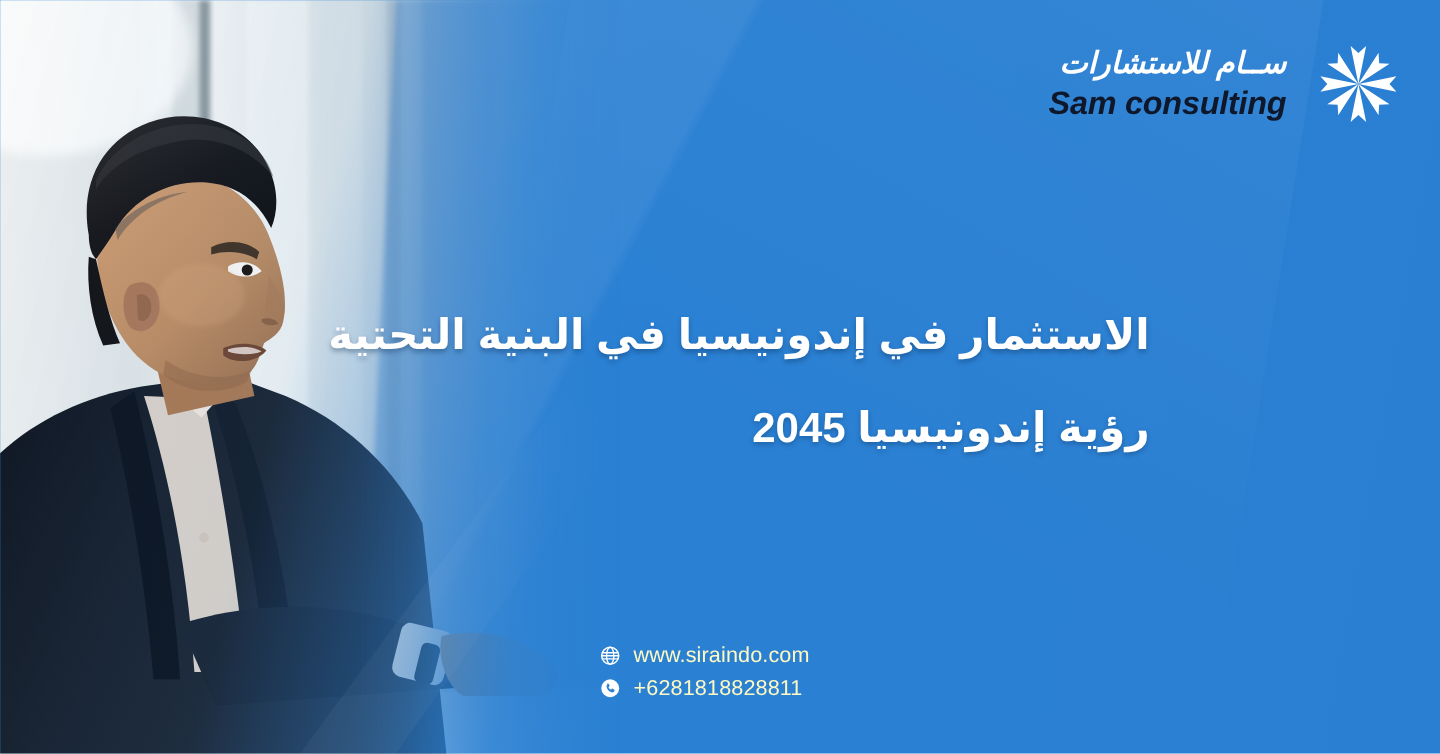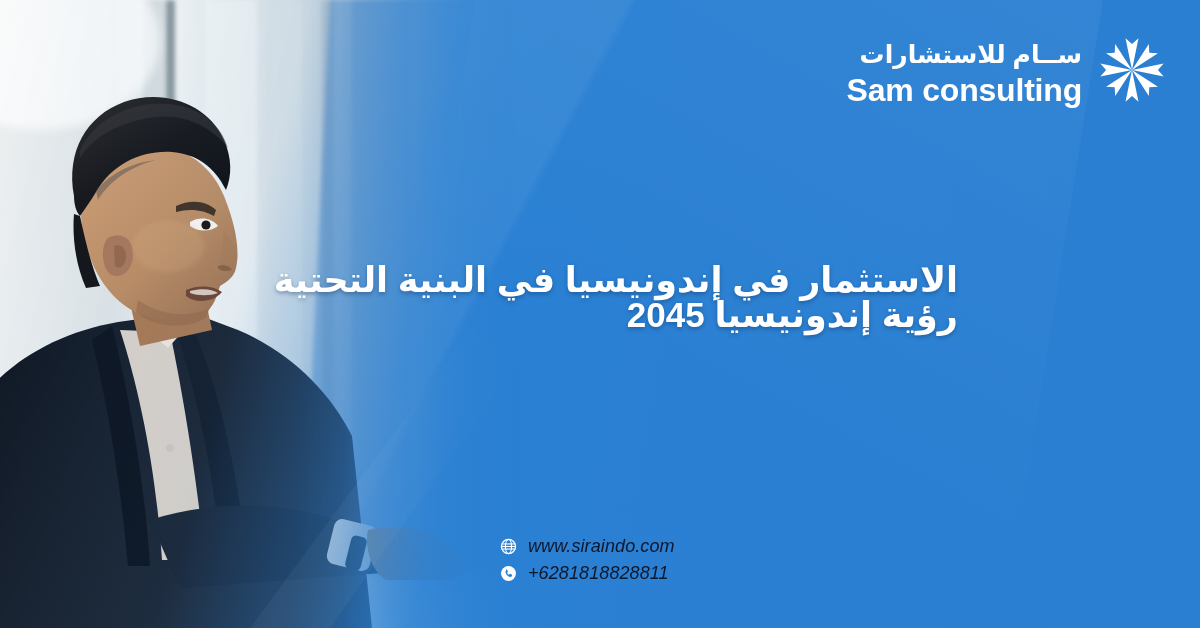--- a/index.html
+++ b/index.html
@@ -47,41 +47,42 @@
     mask-image: linear-gradient(to right, #000 0px, #000 300px, rgba(0,0,0,0.93) 340px, rgba(0,0,0,0.55) 400px, rgba(0,0,0,0.18) 462px, rgba(0,0,0,0) 516px);
   }
   .photo svg { display: block; }
 
   
   .logo {
     position: absolute;
     right: 32px;
     top: 34px;
     display: flex;
-    align-items: flex-end;
-    gap: 14px;
+    align-items: center;
+    gap: 24px;
+    font-style: italic;
   }
   .logo-text {
     display: flex;
     flex-direction: column;
     align-items: flex-end;
     line-height: 1;
   }
   .logo-ar {
     color: #ffffff;
     font-size: 25px;
     font-weight: 700;
     letter-spacing: 0.5px;
     direction: rtl;
     margin-bottom: 7px;
     white-space: nowrap;
   }
   .logo-en {
-    color: #ffffff;
-    font-size: 32px;
+    color: #0f172a;
+    font-size: 27px;
     font-weight: 700;
     letter-spacing: -0.2px;
     white-space: nowrap;
   }
   .logo-mark { width: 72px; height: 72px; flex: none; }
 
   
   .headline {
     position: absolute;
     right: 242px;
@@ -92,21 +93,21 @@
   }
   .headline .line {
     color: #ffffff;
     font-size: 35px;
     font-weight: 700;
     line-height: 1.0;
     white-space: nowrap;
     text-shadow: 0 2px 4px rgba(10,45,85,0.38);
     text-align: right;
   }
-  .headline .line + .line { }
+  .headline .line + .line { margin-top: 42px; }
 
   
   .contact {
     position: absolute;
     left: 500px;
     bottom: 28px;
   }
   .contact-row {
     display: flex;
     align-items: center;
@@ -114,26 +115,25 @@
     margin-bottom: 6px;
   }
   .contact-row:last-child { margin-bottom: 16px; }
   .contact-icon {
     width: 17px;
     height: 17px;
     flex: none;
     display: block;
   }
   .contact-text {
-    color: #0f172a;
+    color: #fef9c3;
     font-size: 18px;
     font-weight: 400;
     letter-spacing: 0.1px;
     white-space: nowrap;
-    font-style: italic;
   }
 </style>
 </head>
 <body>
 
 <div id="banner">
 
   <div class="bg-blue"></div>
   <div class="bg-sheen"></div>
 

